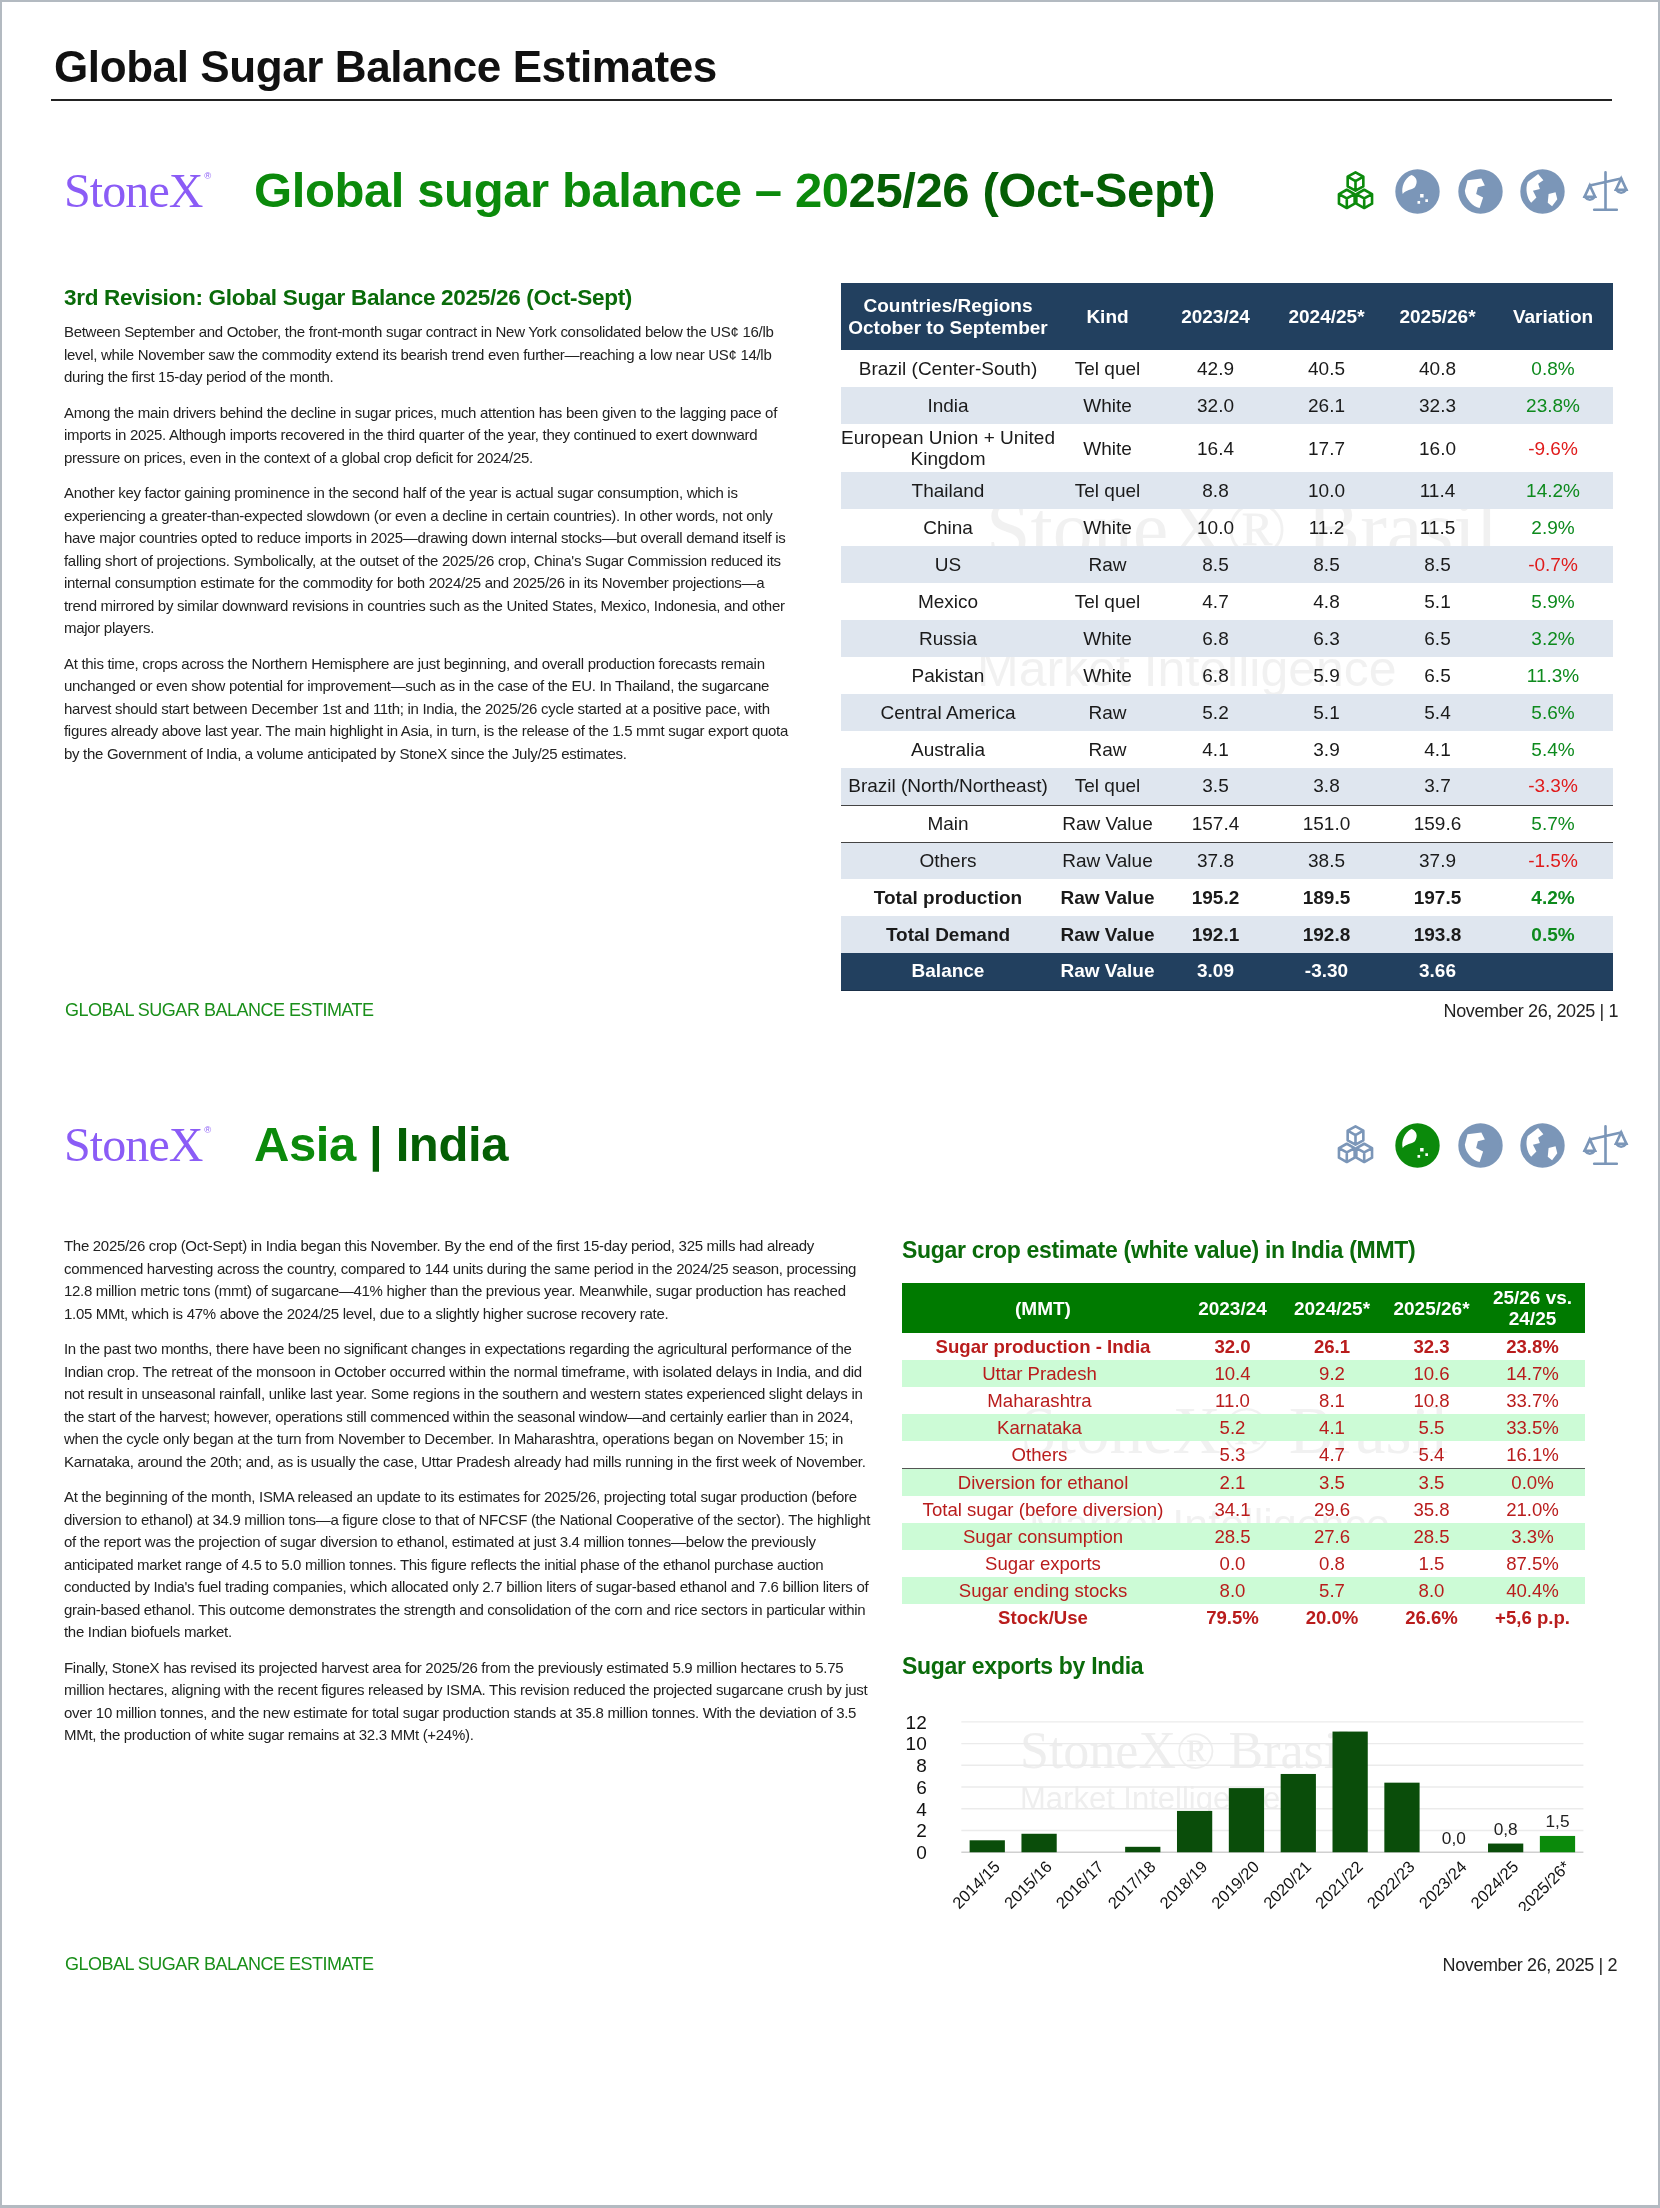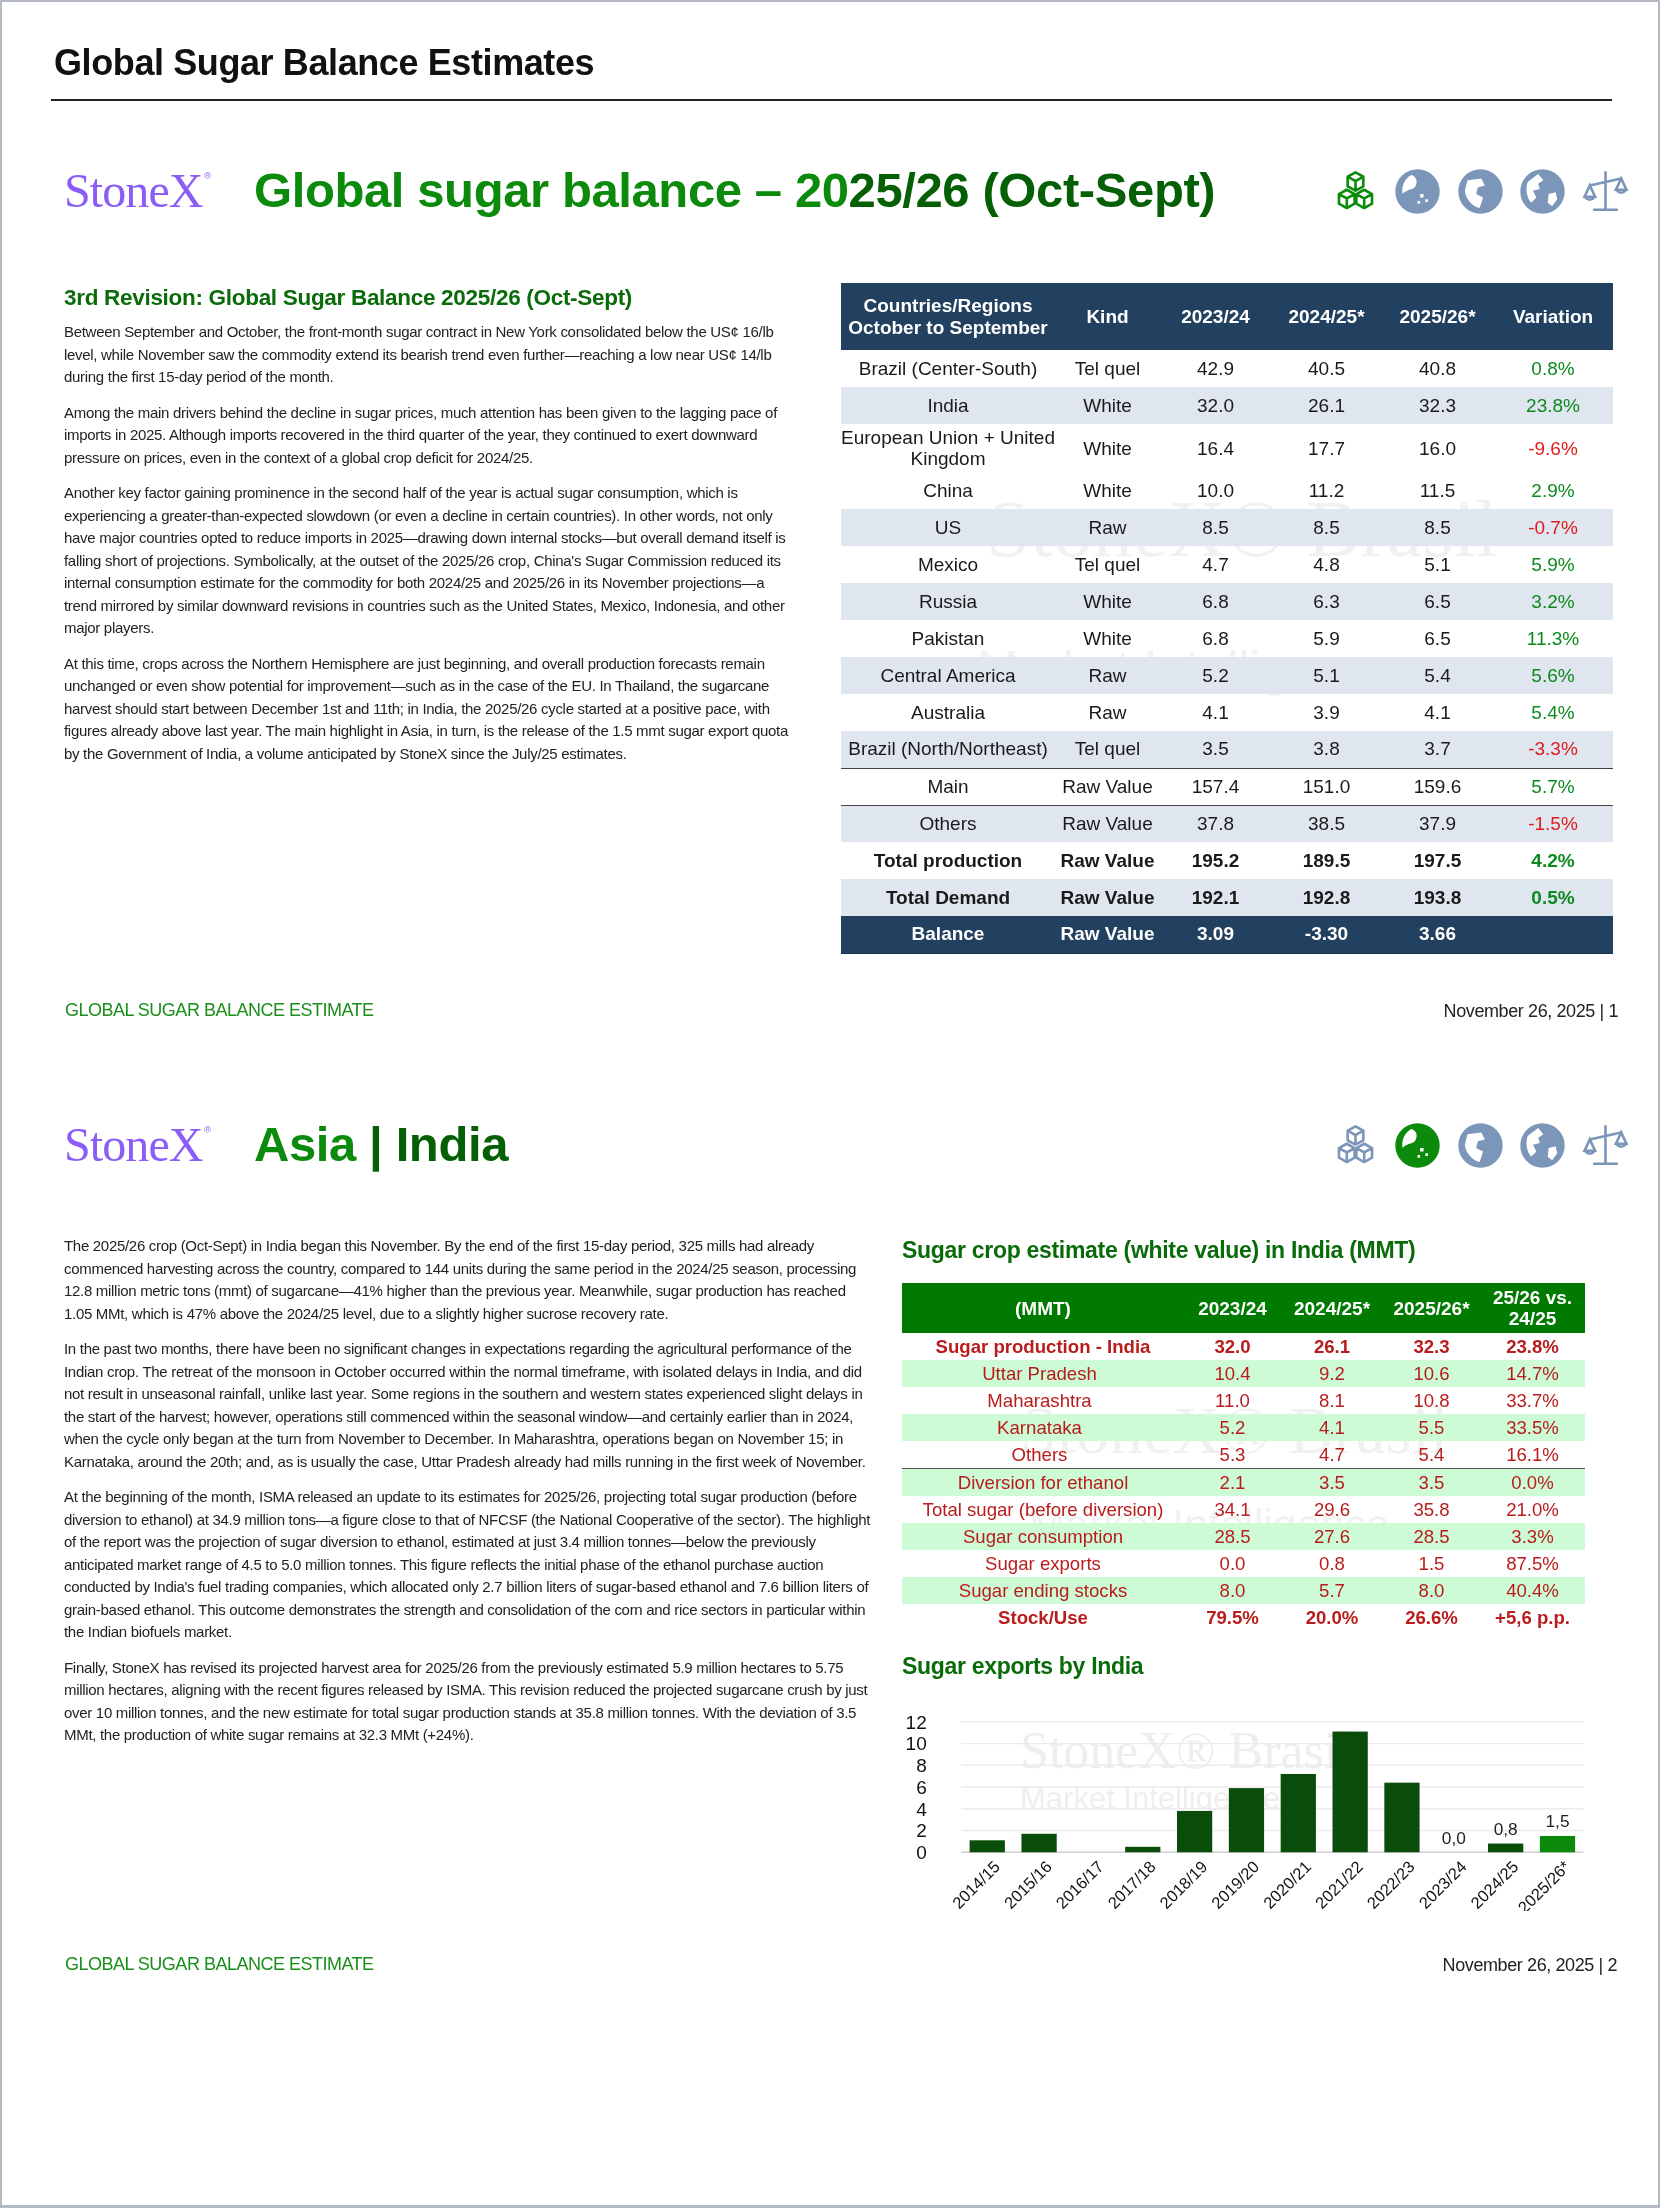--- a/index.html
+++ b/index.html
@@ -1,21 +1,21 @@
 <!DOCTYPE html>
 <html style="font-size:14px"><head>
   <meta charset="utf-8">
   <style>
     * { box-sizing: border-box; margin: 0; padding: 0; }
     html, body { width: 1660px; height: 2208px; background: #ffffff; overflow: hidden; }
     body { font-family: "Liberation Sans", sans-serif; color: #1a1a1a; position: relative; }
     .frame { position: absolute; left: 0; top: 0; width: 1660px; height: 2208px; border: 2.6px solid #b3bac1; border-bottom-width: 3.5px; pointer-events: none; }
 
     .doc-header { position: absolute; left: 54px; top: 42px; width: 1556px; }
-    .doc-title { font-size: 36px; font-weight: bold; letter-spacing: -0.4px; color: #111; }
+    .doc-title { font-size: 44px; font-weight: bold; letter-spacing: -0.4px; color: #111; }
     .doc-rule { position: absolute; left: 51px; top: 99px; width: 1561px; height: 1.7px; background: #222; }
 
     .section-head { position: absolute; left: 64px; width: 1565px; height: 69px; }
     .logo { position: absolute; left: 0; top: 7px; font-family: "Liberation Serif", serif; font-size: 48px; color: #8b5cf6; letter-spacing: -0.9px; }
     .logo sup { font-family: "Liberation Sans", sans-serif; font-size: 9.5px; vertical-align: top; position: relative; top: 7px; left: 1.7px; }
     .section-title { position: absolute; left: 190px; top: 0; font-size: 49px; font-weight: bold; color: #0b8a0b; letter-spacing: -0.4px; white-space: nowrap; line-height: 69px; }
     .section-title .dark { color: #055f05; }
     .icons { position: absolute; right: 0; top: 12px; display: flex; gap: 15.6px; }
     .icon { width: 47px; height: 47px; display: block; }
 
@@ -141,20 +141,28 @@
     <td>32.3</td>
     <td class="pos">23.8%</td>
       </tr>
       <tr class="two">
     <td>European Union + United Kingdom</td>
     <td>White</td>
     <td>16.4</td>
     <td>17.7</td>
     <td>16.0</td>
     <td class="neg">-9.6%</td>
+      </tr>
+      <tr class="alt">
+    <td>Thailand</td>
+    <td>Tel quel</td>
+    <td>8.8</td>
+    <td>10.0</td>
+    <td>11.4</td>
+    <td class="pos">14.2%</td>
       </tr>
       <tr class="">
     <td>China</td>
     <td>White</td>
     <td>10.0</td>
     <td>11.2</td>
     <td>11.5</td>
     <td class="pos">2.9%</td>
       </tr>
       <tr class="alt">

